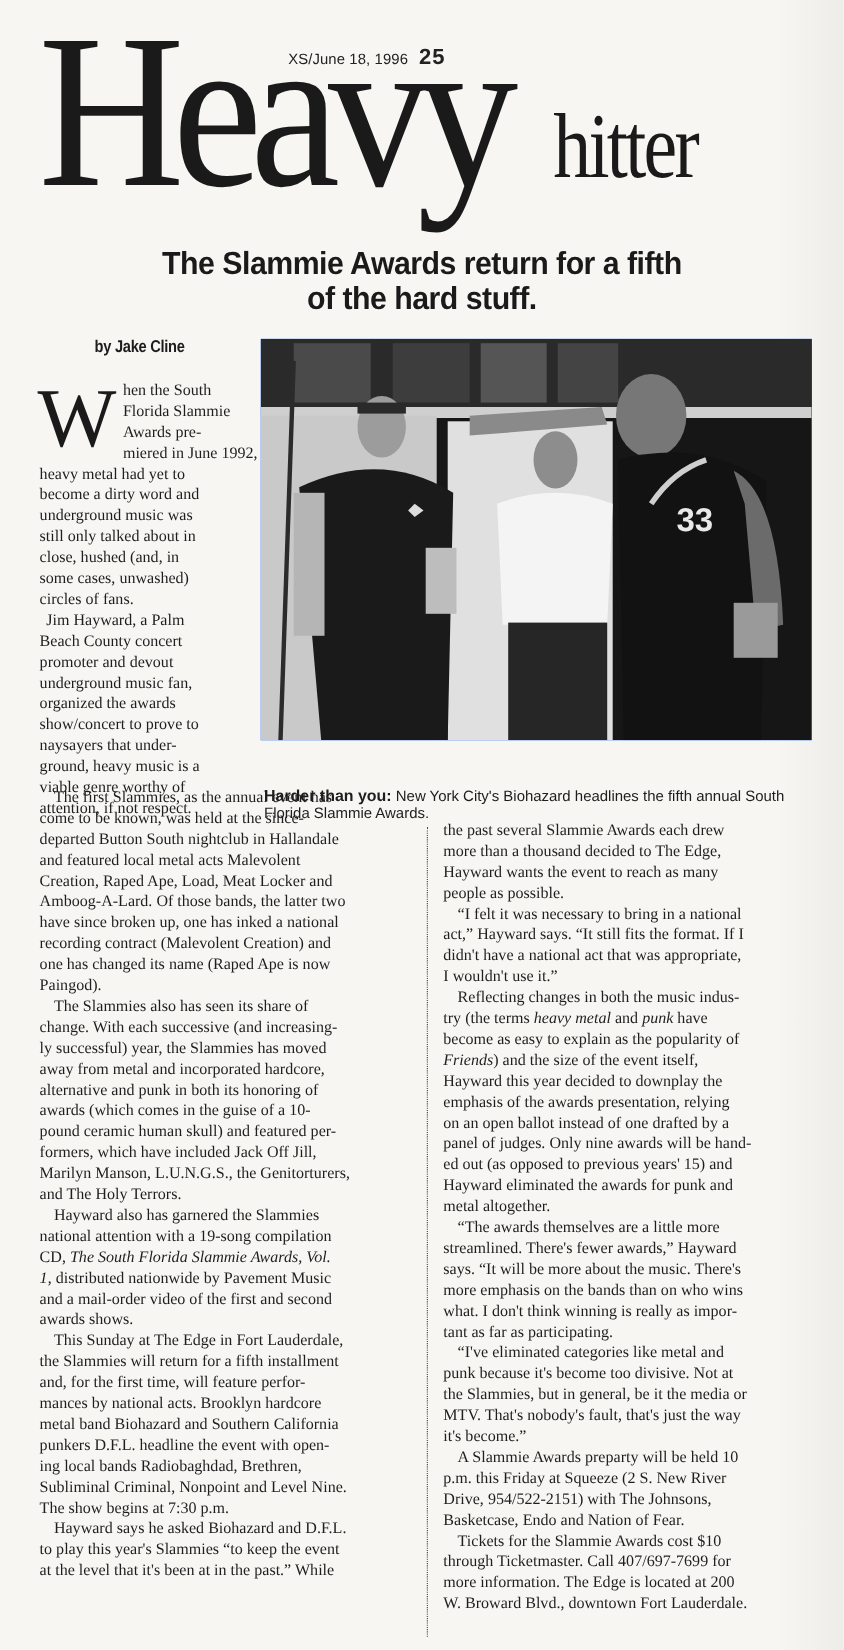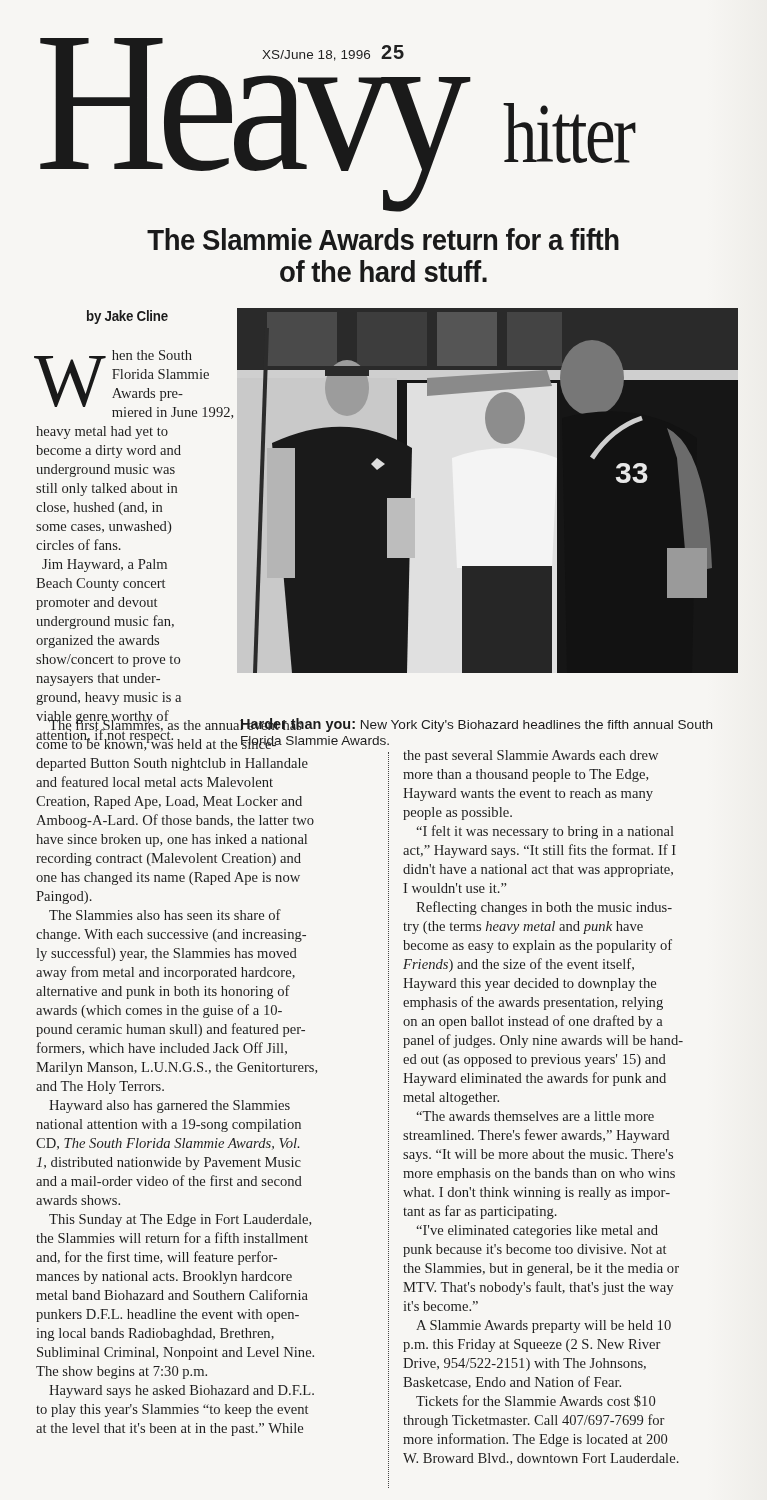--- a/index.html
+++ b/index.html
@@ -208,21 +208,21 @@
     <span class="line">to play this year's Slammies “to keep the event</span>
     <span class="line">at the level that it's been at in the past.” While</span>
   </div>
 </div>
 
 <div class="divider"></div>
 
 <div class="col col-right">
   <div>
     <span class="line">the past several Slammie Awards each drew</span>
-    <span class="line">more than a thousand people to The Edge,</span>
+    <span class="line">more than a thousand decided to The Edge,</span>
     <span class="line">Hayward wants the event to reach as many</span>
     <span class="line">people as possible.</span>
   </div>
   <div>
     <span class="line" style="text-indent:13px">“I felt it was necessary to bring in a national</span>
     <span class="line">act,” Hayward says. “It still fits the format. If I</span>
     <span class="line">didn't have a national act that was appropriate,</span>
     <span class="line">I wouldn't use it.”</span>
   </div>
   <div>

